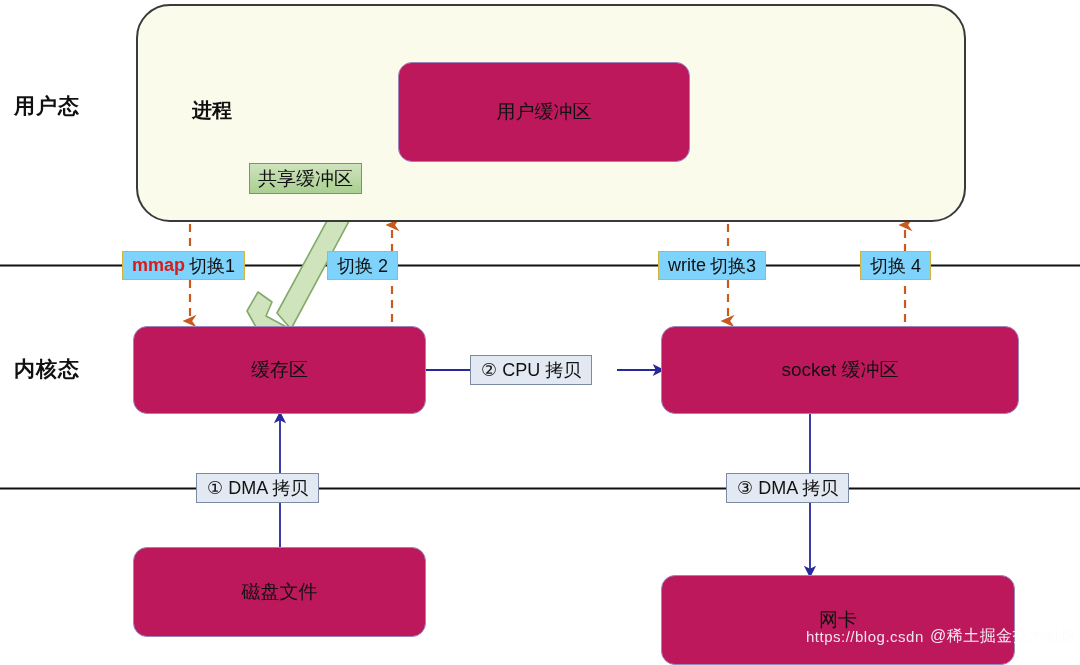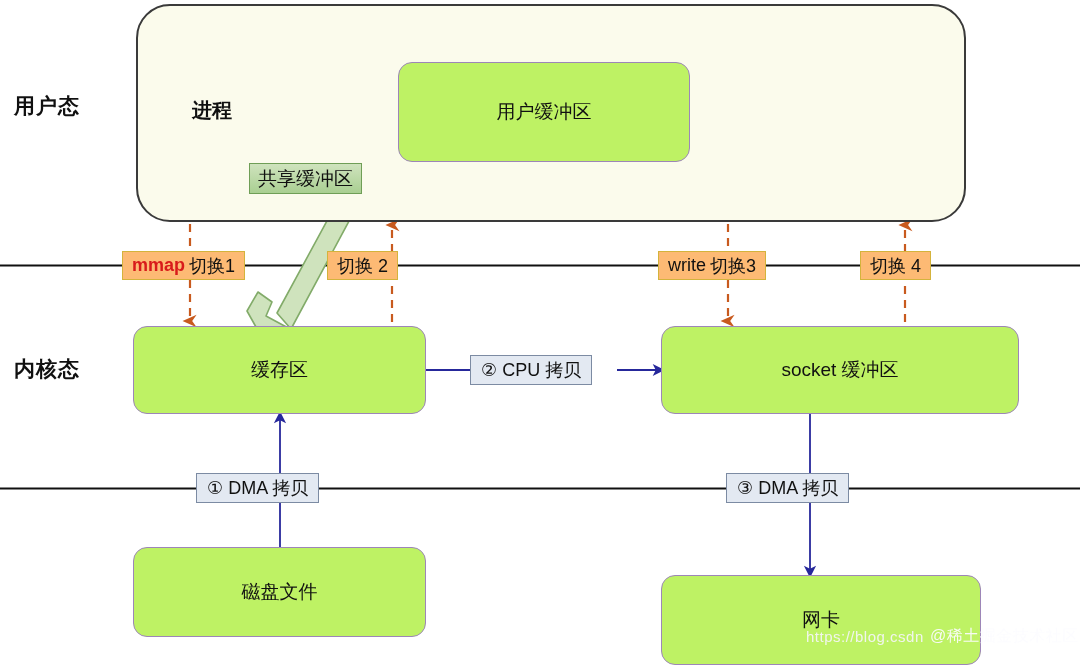--- a/index.html
+++ b/index.html
@@ -57,41 +57,41 @@
     font-size: 20px;
     font-weight: bold;
     color: #101010;
     white-space: nowrap;
     margin-left: 20px;
   }
 
   
   .pbox {
     position: absolute;
-    background: #bef264;
+    background: #be185d;
     border: 1.6px solid #9d86b8;
     border-radius: 14px;
     box-sizing: border-box;
     display: flex;
     align-items: center;
     justify-content: center;
     color: #111;
     font-size: 19px;
     white-space: nowrap;
   }
   #box-user-buffer { left: 398px; top: 62px;  width: 292px; height: 100px; }
   #box-cache       { left: 133px; top: 326px; width: 293px; height: 88px;  }
   #box-socket      { left: 661px; top: 326px; width: 358px; height: 88px;  }
   #box-disk        { left: 133px; top: 547px; width: 293px; height: 90px;  }
-  #box-nic         { left: 661px; top: 575px; width: 320px; height: 90px;  }
+  #box-nic         { left: 661px; top: 575px; width: 354px; height: 90px;  }
 
   
   .switch-badge {
     position: absolute;
-    background: #fdba74;
+    background: #7dd3fc;
     border: 1.4px solid #d4b33c;
     box-sizing: border-box;
     height: 29px;
     display: flex;
     align-items: center;
     justify-content: center;
     padding: 0 9px;
     font-size: 18px;
     color: #111;
     white-space: nowrap;

